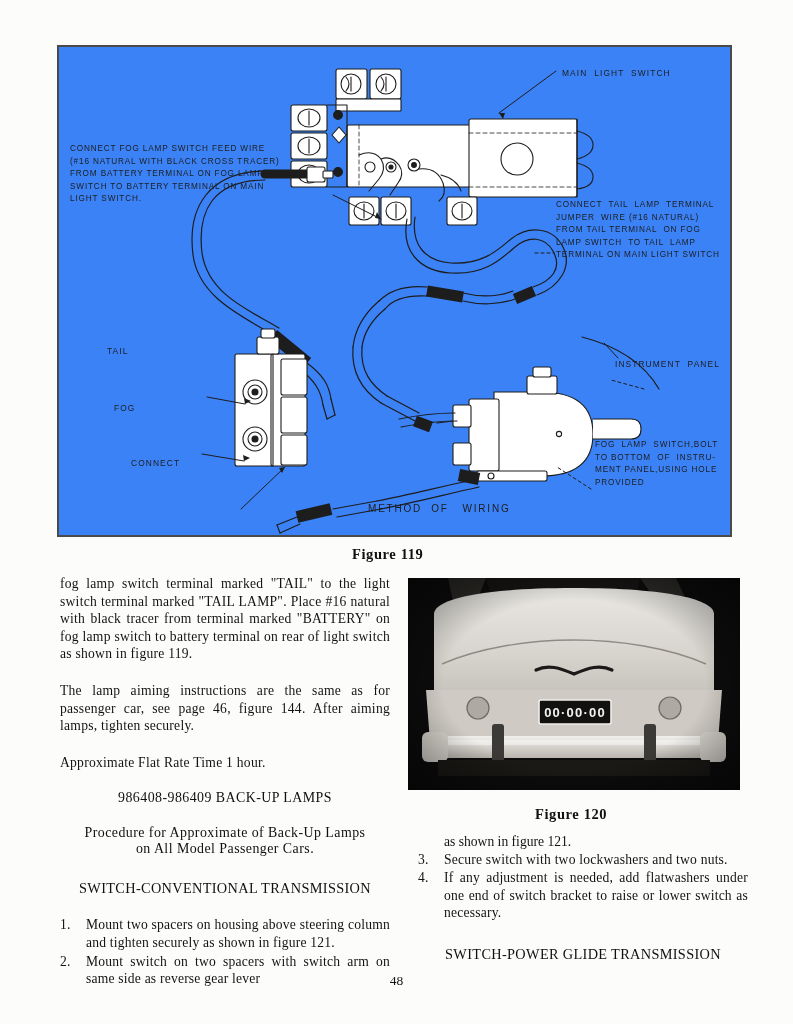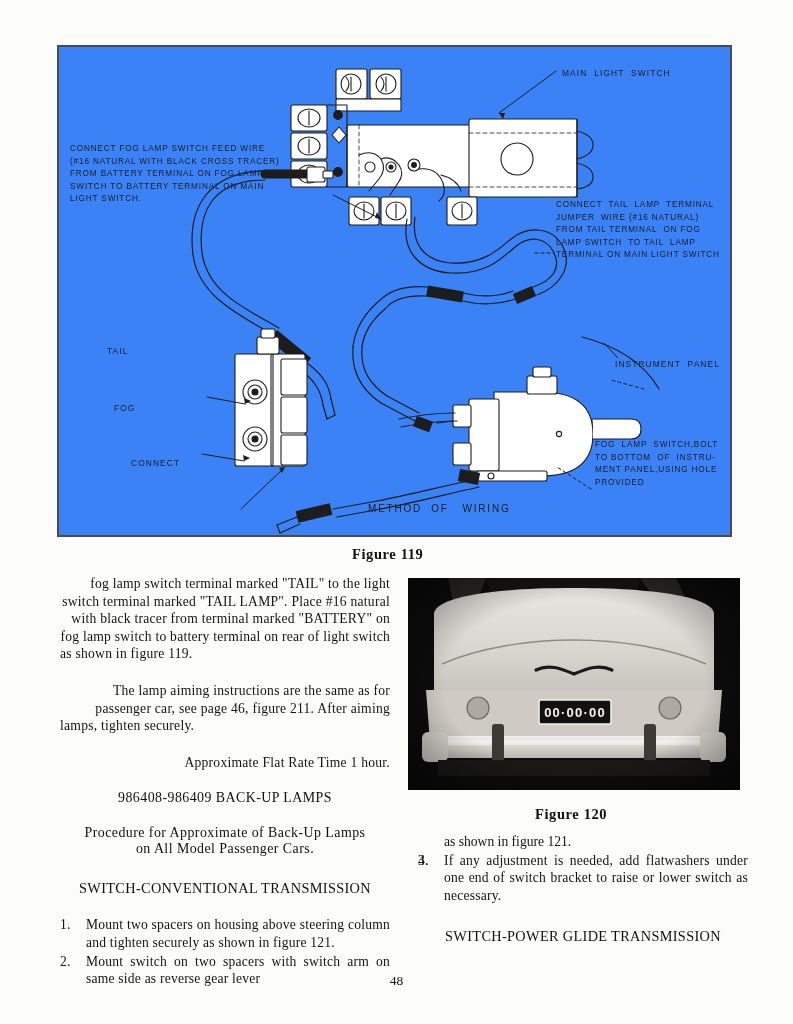--- a/index.html
+++ b/index.html
@@ -114,21 +114,20 @@
     width: 330px;
   }
 
   p.body, div.body {
     margin: 0;
     font-family: "Liberation Serif", serif;
     font-size: 13.6px;
     line-height: 17.6px;
     letter-spacing: 0.25px;
     color: #131313;
-    text-align: right;
   }
   .just { text-align: justify; text-align-last: left; }
   .gap-md { height: 19px; }
   .gap-lg { height: 23px; }
 
   .heading {
     font-family: "Liberation Serif", serif;
     font-size: 13.9px;
     letter-spacing: 0.45px;
     text-align: center;
@@ -445,21 +444,21 @@
   </div>
 
   <div class="fig-caption cap-120">Figure 120</div>
 
   <div class="col-left">
 
     <p class="body just">fog lamp switch terminal marked "TAIL" to the light switch terminal marked "TAIL LAMP".   Place #16 natural with black tracer from terminal marked "BATTERY" on fog lamp switch to battery terminal on rear of light switch as shown in figure 119.</p>
 
     <div class="gap-md"></div>
 
-    <p class="body just">The lamp aiming instructions are the same as for passenger car, see page 46, figure 211. After aiming lamps, tighten securely.</p>
+    <p class="body just">The lamp aiming instructions are the same as for passenger car, see page 46, figure 144. After aiming lamps, tighten securely.</p>
 
     <div class="gap-md"></div>
 
     <p class="body">Approximate Flat Rate Time 1 hour.</p>
 
     <div class="gap-md"></div>
 
     <div class="heading">986408-986409 BACK-UP LAMPS</div>
 
     <div class="gap-md"></div>
@@ -485,20 +484,21 @@
     </ul>
   </div>
 
   <div class="col-right">
 
     <div class="cont-line">as shown in figure 121.</div>
 
     <ul class="numlist">
       <li>
         <span class="num">3.</span>
+        <span>Secure switch with two lockwashers and two nuts.</span>
       </li>
       <li>
         <span class="num">4.</span>
         <span>If any adjustment is needed, add flatwashers under one end of switch bracket to raise or lower switch as necessary.</span>
       </li>
     </ul>
 
     <div class="gap-lg"></div>
 
     <div class="heading-caps">SWITCH-POWER GLIDE TRANSMISSION</div>

